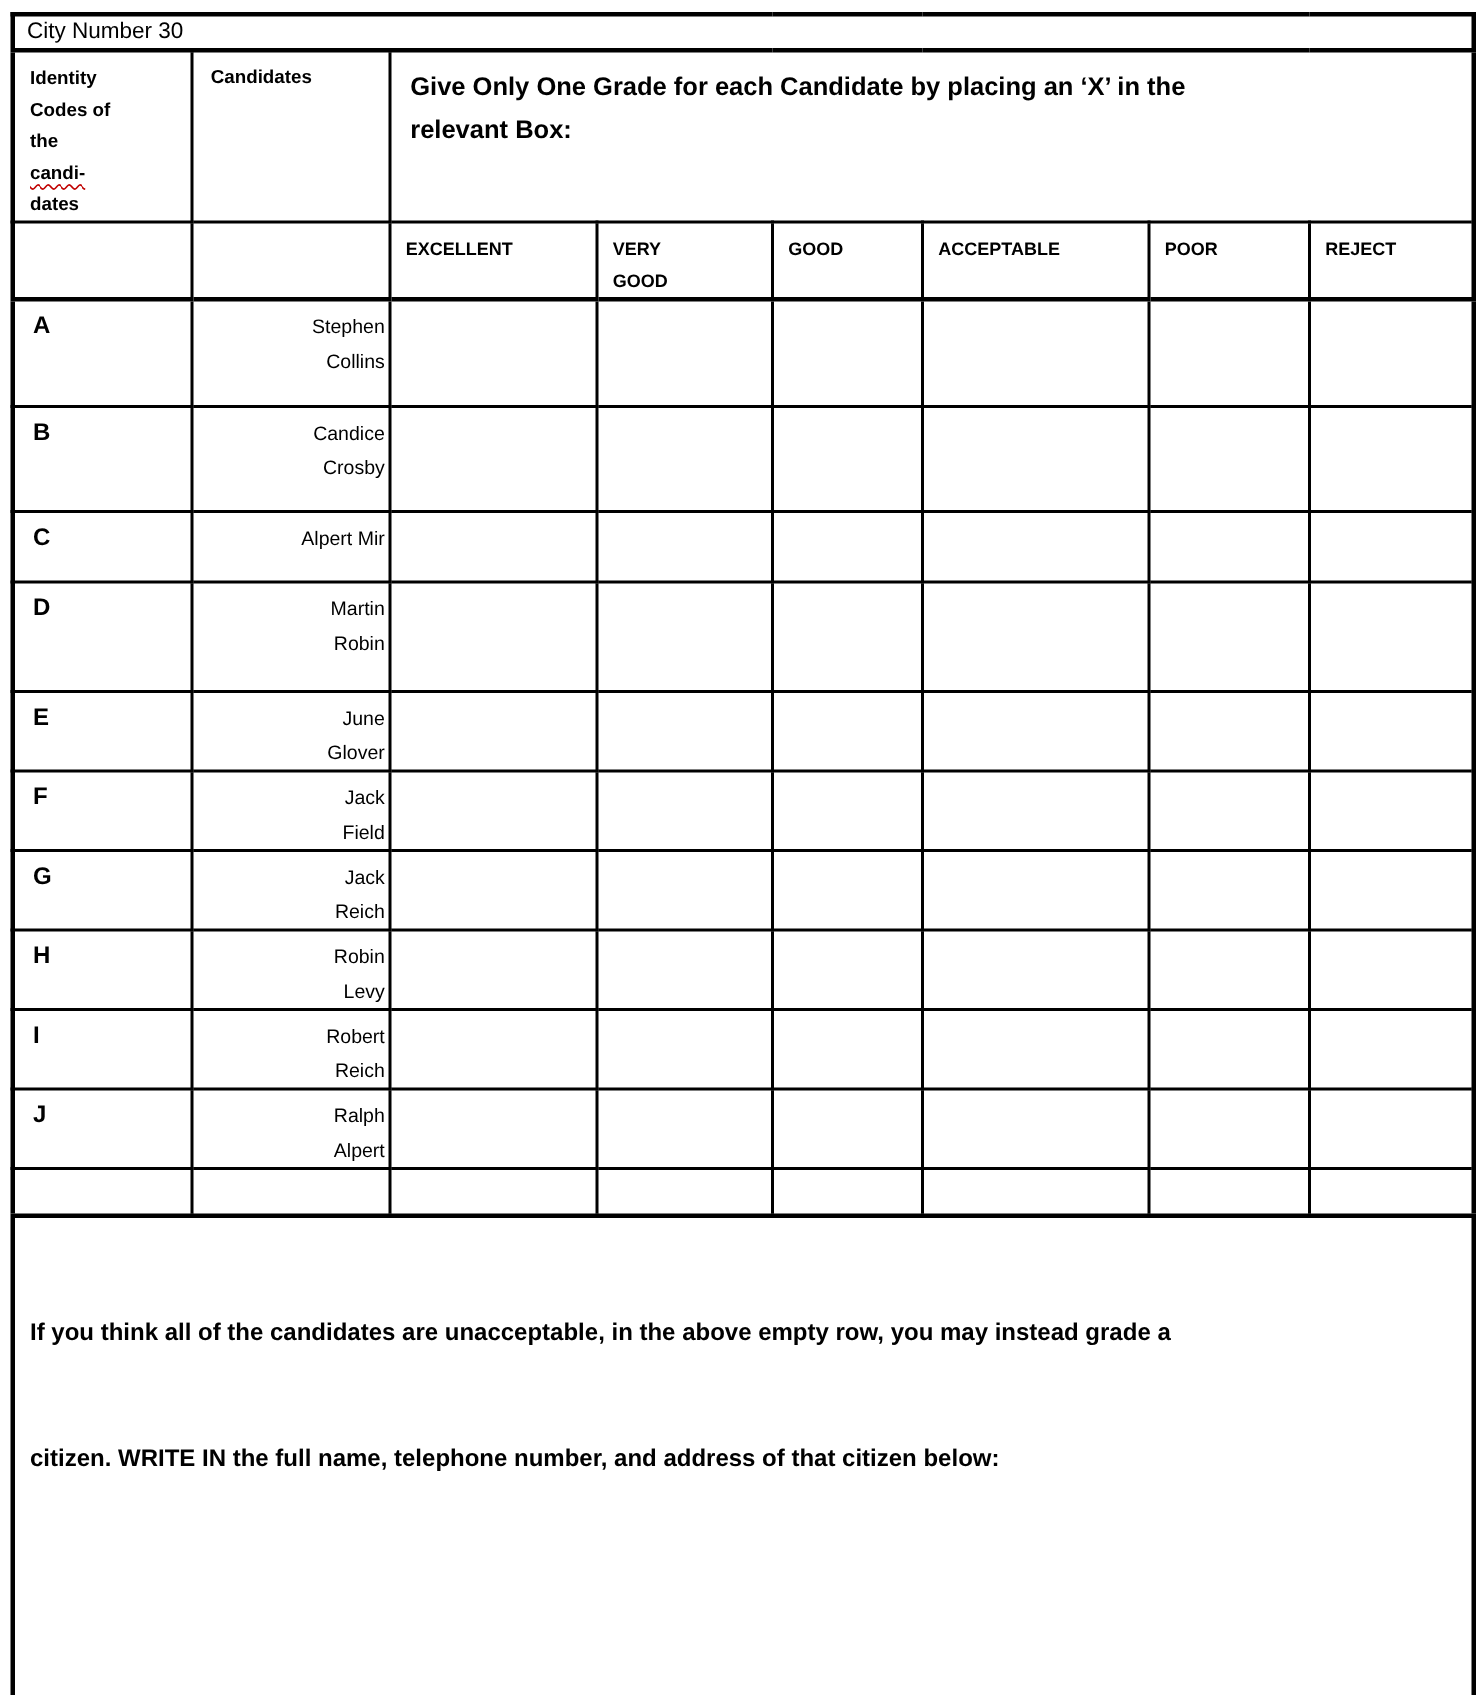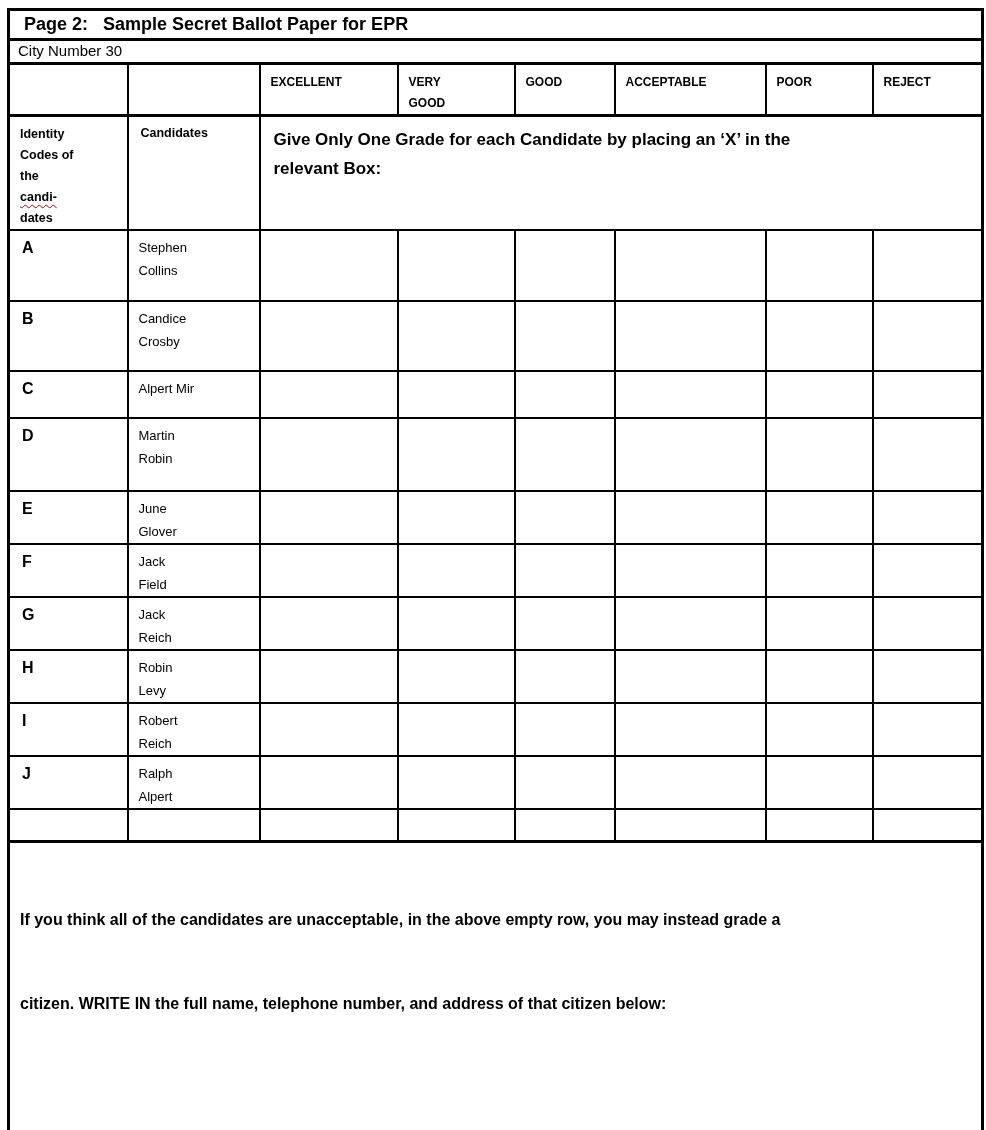--- a/index.html
+++ b/index.html
@@ -75,20 +75,21 @@
   
   .code-cell {
     font-weight: bold;
     font-size: 16px;
     padding: 8px 2px 0 12px;
   }
   .name-cell {
     font-size: 13px;
     line-height: 23px;
     padding: 5px 2px 0 10px;
+    text-align: right;
   }
 
   
   .section-cell {
     border-top-width: 3px;
     font-weight: bold;
     font-size: 16px;
     line-height: 28px;
     padding: 7px 10px 0 10px;
     white-space: pre-wrap;
@@ -115,67 +116,64 @@
         <col style="width:132px">
         <col style="width:138px">
         <col style="width:117px">
     <col style="width:100px">
         <col style="width:151px">
         <col style="width:107px">
         <col style="width:110px">
   </colgroup>
 
   <tbody>
-        <tr style="height:30px">
-    <td colspan="8" class="title-cell">Page 2:   Sample Secret Ballot Paper for EPR</td>
-  </tr>
 
   <tr style="height:24px">
     <td colspan="8" class="city-cell">City Number 30</td>
-  </tr>
-
-  <tr style="height:50px">
-    <td class="grade-hdr-spacer"></td>
-    <td class="grade-hdr-spacer"></td>
-    <td class="grade-hdr-cell">
-            <div>EXCELLENT</div>
-          </td>
-    <td class="grade-hdr-cell">
-            <div>VERY</div>
-            <div>GOOD</div>
-          </td>
-    <td class="grade-hdr-cell">
-            <div>GOOD</div>
-          </td>
-    <td class="grade-hdr-cell">
-            <div>ACCEPTABLE</div>
-          </td>
-    <td class="grade-hdr-cell">
-            <div>POOR</div>
-          </td>
-    <td class="grade-hdr-cell">
-            <div>REJECT</div>
-          </td>
   </tr>
 
   <tr style="height:110px">
     <td class="id-hdr-cell">
       <div>Identity</div>
       <div>Codes of</div>
       <div>the</div>
       <div><span class="sq-red">candi-</span></div>
       <div>dates</div>
     </td>
     <td class="cand-hdr-cell">Candidates</td>
     <td colspan="6" class="instr-cell">
       <div>Give Only One Grade for each Candidate by placing an ‘X’ in the</div>
       <div>relevant Box:</div>
     </td>
   </tr>
 
+  <tr style="height:50px">
+    <td class="grade-hdr-spacer"></td>
+    <td class="grade-hdr-spacer"></td>
+    <td class="grade-hdr-cell">
+            <div>EXCELLENT</div>
+          </td>
+    <td class="grade-hdr-cell">
+            <div>VERY</div>
+            <div>GOOD</div>
+          </td>
+    <td class="grade-hdr-cell">
+            <div>GOOD</div>
+          </td>
+    <td class="grade-hdr-cell">
+            <div>ACCEPTABLE</div>
+          </td>
+    <td class="grade-hdr-cell">
+            <div>POOR</div>
+          </td>
+    <td class="grade-hdr-cell">
+            <div>REJECT</div>
+          </td>
+  </tr>
+
   <tr style="height:71px">
     <td class="code-cell">A</td>
     <td class="name-cell">
             <div>Stephen</div>
             <div>Collins</div>
           </td>
     <td></td>
           <td></td>
           <td></td>
           <td></td>

